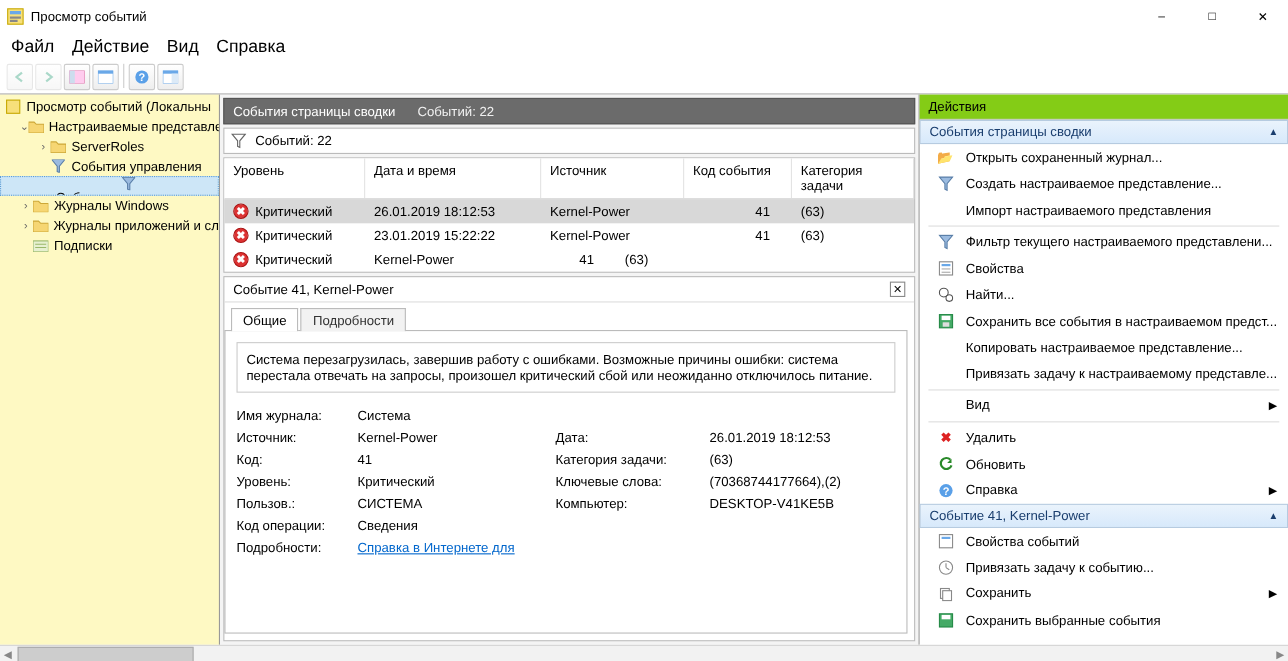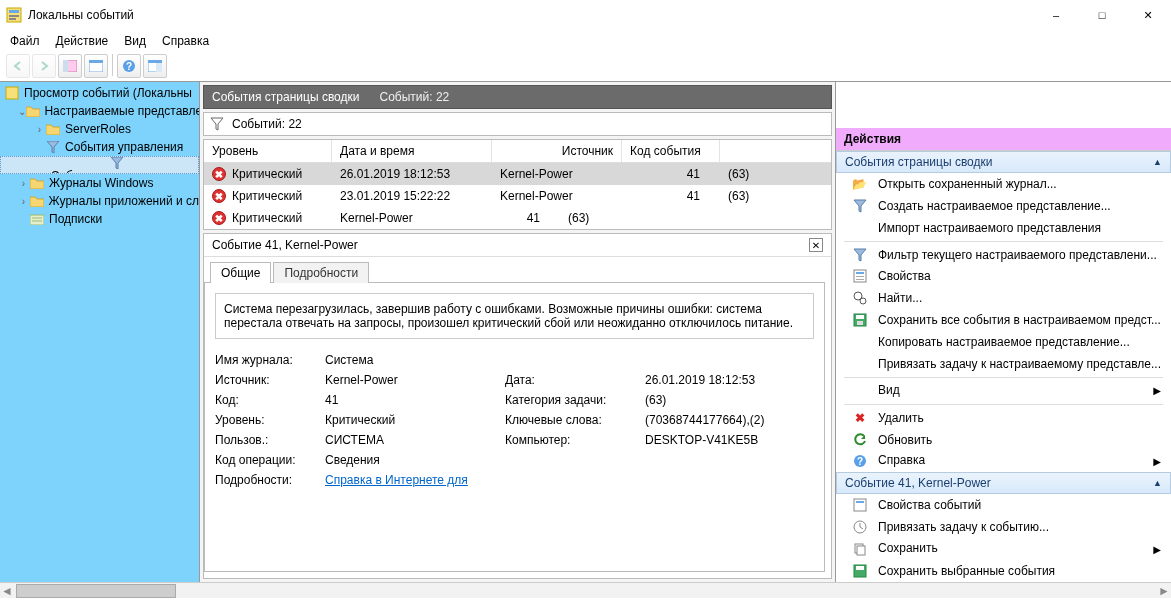--- a/index.html
+++ b/index.html
@@ -20,38 +20,38 @@
     padding-left: 6px;
     justify-content: space-between;
   }
   .titlebar .left { display:flex; align-items:center; gap:6px;}
   .titlebar .right { display:flex; }
   .winbtn {
     width: 46px; height:30px; display:flex; align-items:center; justify-content:center;
     font-family: "Segoe UI Symbol", sans-serif; font-size:11px;
   }
   .menubar {
-    display:flex; gap:16px; padding:4px 10px 4px 10px; font-size:12px;
+    display:flex; gap:16px; padding:4px 10px 4px 10px; font-size:16px;
   }
   .menubar span { cursor:default; }
   .toolbar {
     display:flex; gap:2px; padding:2px 6px; border-bottom:1px solid transparent;
   }
   .tbtn {
     width:24px; height:24px; border:1px solid #ccc; display:flex; align-items:center; justify-content:center;
     background:linear-gradient(#fff,#eee); border-radius:2px;
   }
   .tbtn.disabled { opacity:.45; }
   .body-area {
     display:flex; height:calc(601px - 30px - 26px - 28px - 16px);
     border-top:1px solid #999;
   }
   
   .tree {
-    width:200px; min-width:200px; border-right:1px solid #999; background:#7dd3fc; overflow:hidden;
+    width:200px; min-width:200px; border-right:1px solid #999; background:#fef9c3; overflow:hidden;
     padding-top:2px;
   }
   .tnode { display:flex; align-items:center; height:18px; padding-left:4px; white-space:nowrap; overflow:hidden;}
   .tnode .tw { width:11px; text-align:center; color:#666; font-size:10px;}
   .tnode .ico { width:16px; height:16px; display:inline-flex; align-items:center; justify-content:center;}
   .tnode.sel { background:#cde6f7; border:1px dotted #5a9bd4;flex-direction:column;}
   .ind1 { padding-left:18px;} .ind2 { padding-left:34px;}
   .label { margin-left:4px;}
   
   .middle { flex:1; display:flex; flex-direction:column; background:#f4f4f4; padding:3px; min-width:0;}
@@ -61,21 +61,21 @@
   }
   .mid-header .title { font-weight:500;}
   .filterbar {
     background:#fff; border:1px solid #bbb; padding:4px 6px; margin-top:3px; display:flex; align-items:center; gap:8px;
   }
   .grid {
     margin-top:3px; border:1px solid #bbb; background:#fff;
   }
   .grid-header { display:flex; background:#fff; border-bottom:1px solid #ddd;}
   .gh { padding:4px 8px; border-right:1px solid #e3e3e3; font-size:12px;}
-  .gh.c1{width:128px;} .gh.c2{width:160px;} .gh.c3{width:130px;text-align:right;} .gh.c4{width:98px;text-align:left;} .gh.c5{flex:1;}
+  .gh.c1{width:128px;} .gh.c2{width:160px;} .gh.c3{width:130px;} .gh.c4{width:98px;text-align:left;} .gh.c5{flex:1;}
   .grow { display:flex; align-items:center; padding:2px 0; }
   .grow.sel{background:#d8d8d8;}
   .gc{padding:2px 8px; font-size:12px;}
   .gc.c1{width:128px; display:flex; align-items:center; gap:6px;}
   .gc.c2{width:160px;}
   .gc.c3{width:130px;}
   .gc.c4{width:98px; text-align:right; padding-right:20px;}
   .gc.c5{flex:1;}
   .badge-critical{
     width:14px;height:14px;border-radius:50%;background:radial-gradient(#fff 0 10%, #d33 30%);
@@ -92,21 +92,21 @@
   .tab.inactive{ background:#f2f2f2; color:#333;}
   .tab-body { border:1px solid #bbb; margin:0 6px 6px 0; padding:10px; flex:1; overflow:hidden;}
   .memo { border:1px solid #ccc; padding:8px; margin-bottom:14px; background:#fff;}
   .dl { display:grid; grid-template-columns:100px 170px 130px 1fr; row-gap:6px; column-gap:10px; font-size:12px;}
   .dl .lab{color:#000;}
   .link{color:#0066cc;text-decoration:underline;}
   
   .actions {
     width:336px; min-width:336px; border-left:1px solid #999; background:#fff; display:flex; flex-direction:column;
   }
-  .actions-header{ background:#f0abfc; padding:4px 8px; font-weight:700; border-bottom:1px solid #ccc;margin-top:46px;}
+  .actions-header{ background:#84cc16; padding:4px 8px; font-weight:400; border-bottom:1px solid #ccc;}
   .section-header{
     background:linear-gradient(#eaf3fc,#d7e9fb); border:1px solid #b6cbe0; padding:3px 8px; display:flex; justify-content:space-between; align-items:center;
     color:#1a3e6e;
   }
   .section-header .arrow{font-size:9px;}
   .action-item{display:flex; align-items:center; gap:10px; padding:4px 10px 4px 16px; white-space:nowrap; overflow:hidden;}
   .action-item.sub{justify-content:space-between;}
   .ai-ico{width:16px;height:16px;display:inline-flex;align-items:center;justify-content:center;font-size:12px;}
   .hscroll{height:16px;border-top:1px solid #ccc;background:#f2f2f2;display:flex;align-items:center;}
   .hscroll .thumb{height:14px;background:#cdcdcd;border:1px solid #aaa;}
@@ -118,21 +118,21 @@
 <div class="titlebar">
   <div class="left">
     <span class="ico">
       <svg width="16" height="16">
           <rect x="1" y="1" width="14" height="14" fill="#f7e07a" stroke="#c7a800"></rect>
           <rect x="3" y="3" width="10" height="3" fill="#6aa8e8"></rect>
           <rect x="3" y="8" width="10" height="2" fill="#888"></rect>
           <rect x="3" y="11" width="7" height="2" fill="#888"></rect>
         </svg>
     </span>
-    <span>Локальны событий</span>
+    <span>Просмотр событий</span>
   </div>
   <div class="right">
     <div class="winbtn">–</div>
     <div class="winbtn">□</div>
     <div class="winbtn">✕</div>
   </div>
 </div>
 
 <div class="menubar">
   <span>Файл</span>
@@ -270,20 +270,21 @@
         </span>
       <span>Событий: 22</span>
     </div>
 
     <div class="grid">
       <div class="grid-header">
         <div class="gh c1">Уровень</div>
         <div class="gh c2">Дата и время</div>
         <div class="gh c3">Источник</div>
         <div class="gh c4">Код события</div>
+        <div class="gh c5">Категория задачи</div>
       </div>
       <div class="grow sel">
         <div class="gc c1">
             <span class="badge-critical">✖</span>
             <span>Критический</span>
           </div>
         <div class="gc c2">26.01.2019 18:12:53</div>
         <div class="gc c3">Kernel-Power</div>
         <div class="gc c4">41</div>
         <div class="gc c5">(63)</div>

